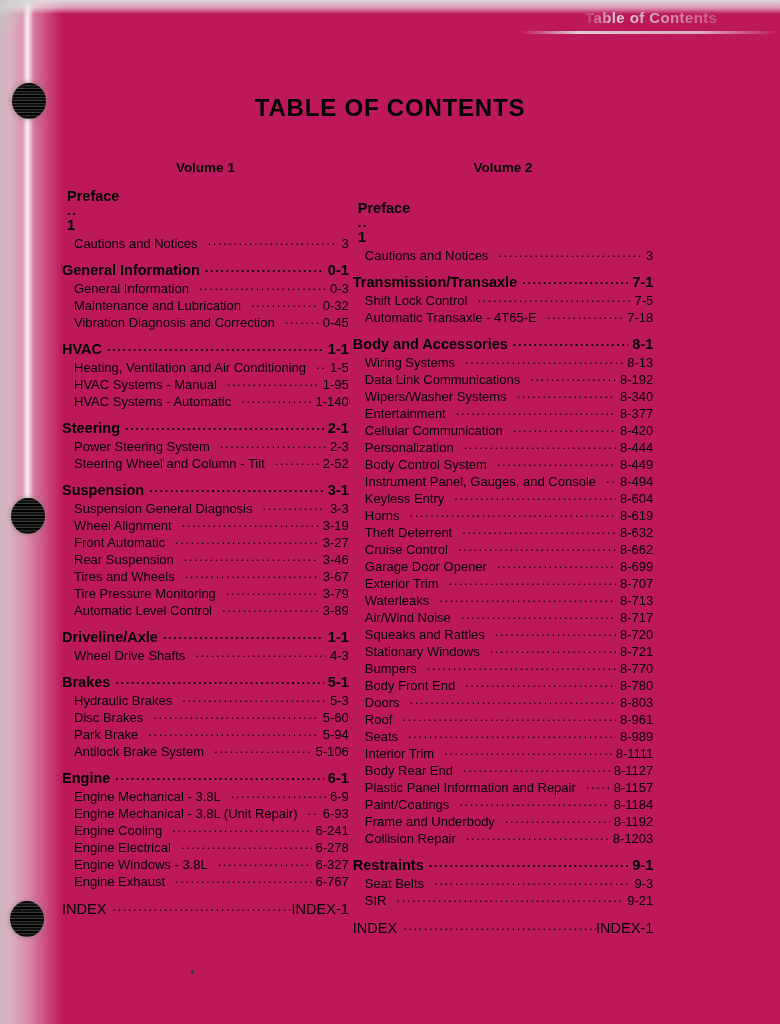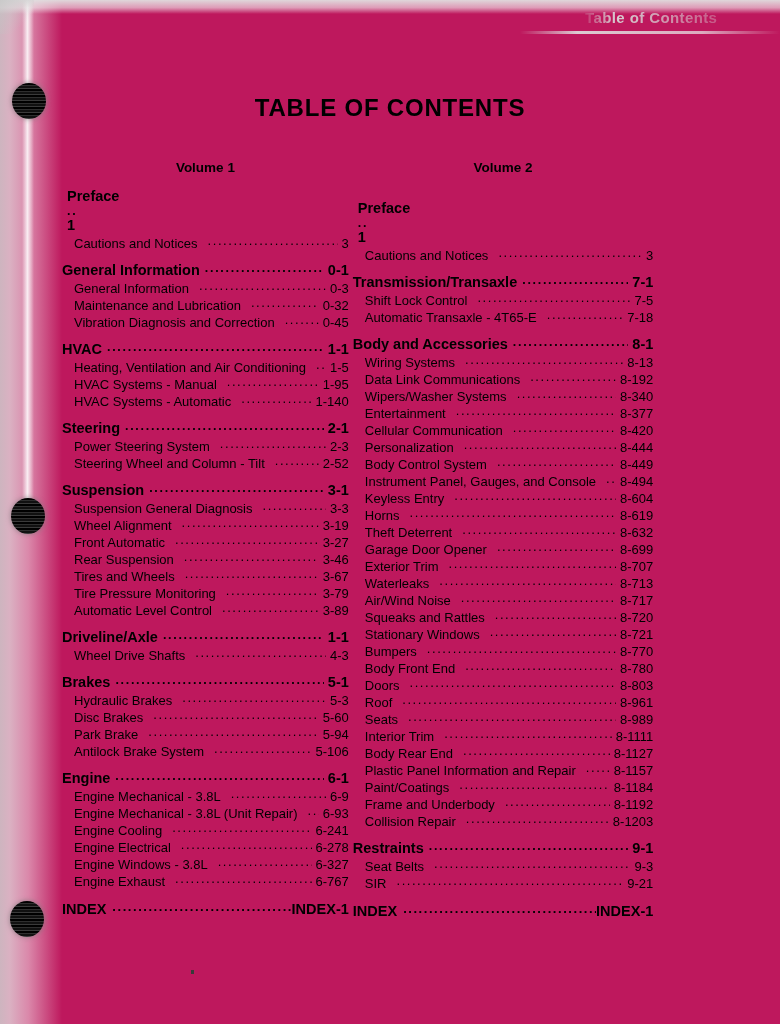--- a/index.html
+++ b/index.html
@@ -208,21 +208,21 @@
   .toc-page {
     white-space: nowrap;
     text-align: right;
     flex: 0 0 auto;
   }
   .level-section > .toc-page { font-weight: bold; }
 
   
   .toc-row.level-index {
     font-size: 14.5px;
-    font-weight: bold;
+    font-weight: normal;
     margin-top: 12px;
   }
   .level-index > .toc-leader { margin-right: 0px; }
 </style>
 </head>
 <body>
 
 <div class="page">
 
   <div class="scan-left-shade"></div>
@@ -507,20 +507,25 @@
             <span class="toc-label">Horns</span>
             <span class="toc-leader"></span>
             <span class="toc-page">8-619</span>
           </li>
           <li class="toc-row level-sub">
             <span class="toc-label">Theft Deterrent</span>
             <span class="toc-leader"></span>
             <span class="toc-page">8-632</span>
           </li>
           <li class="toc-row level-sub">
+            <span class="toc-label">Cruise Control</span>
+            <span class="toc-leader"></span>
+            <span class="toc-page">8-662</span>
+          </li>
+          <li class="toc-row level-sub">
             <span class="toc-label">Garage Door Opener</span>
             <span class="toc-leader"></span>
             <span class="toc-page">8-699</span>
           </li>
           <li class="toc-row level-sub">
             <span class="toc-label">Exterior Trim</span>
             <span class="toc-leader"></span>
             <span class="toc-page">8-707</span>
           </li>
           <li class="toc-row level-sub">

